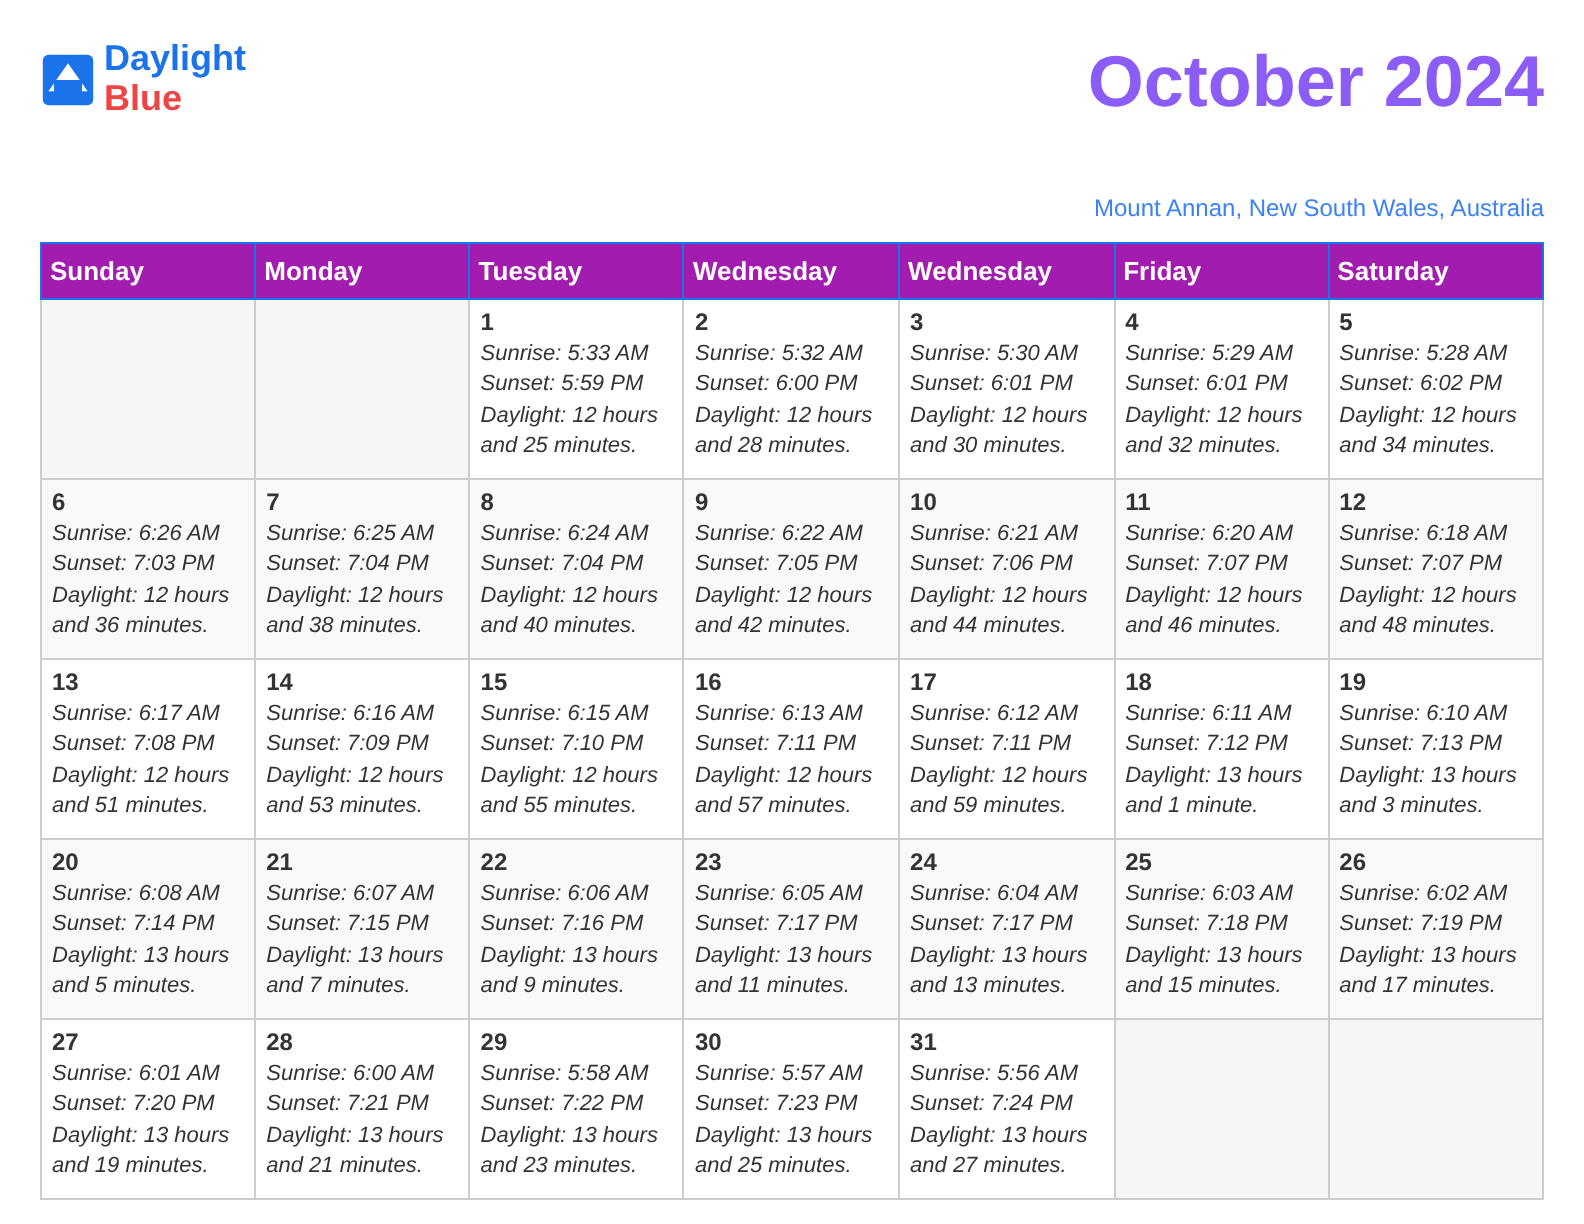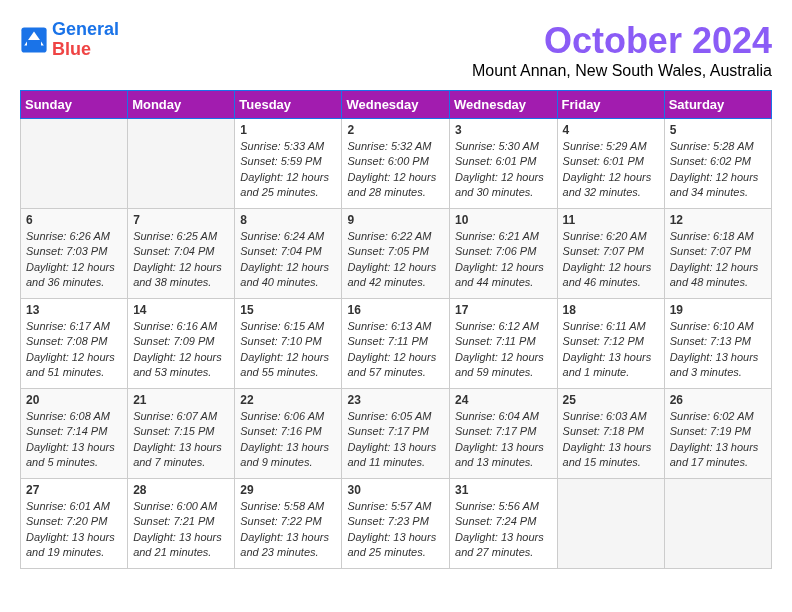--- a/index.html
+++ b/index.html
@@ -36,22 +36,23 @@
     }
     .title-section {
       text-align: right;
     }
     .month-title {
       font-size: 36px;
       font-weight: bold;
       color: #8b5cf6;
     }
     .location {
-      font-size: 16px;
-      color: #000000;
+      font-size: 12px;
+      color: #3b82f6;
+      margin-top: 35px;
     }
     table {
       width: 100%;
       border-collapse: collapse;
       font-size: 11px;
     }
     thead tr th {
       background-color: #a21caf;
       color: #fff;
       padding: 6px 4px;
@@ -92,21 +93,21 @@
 <body>
 
 <div class="header">
   <div class="logo">
     <svg class="logo-icon" viewBox="0 0 40 40">
       <rect x="2" y="2" width="36" height="36" rx="4" fill="#1a73e8"></rect>
       <polygon points="20,8 34,28 6,28" fill="white"></polygon>
       <rect x="10" y="20" width="20" height="10" fill="#1a73e8"></rect>
     </svg>
     <div class="logo-text">
-      <span>General</span><br>
+      <span>Daylight</span><br>
       <span style="color:#ef4444;margin-top:40px;">Blue</span>
     </div>
   </div>
   <div class="title-section">
     <div class="month-title">October 2024</div>
     <div class="location">Mount Annan, New South Wales, Australia</div>
   </div>
 </div>
 
 <table>

